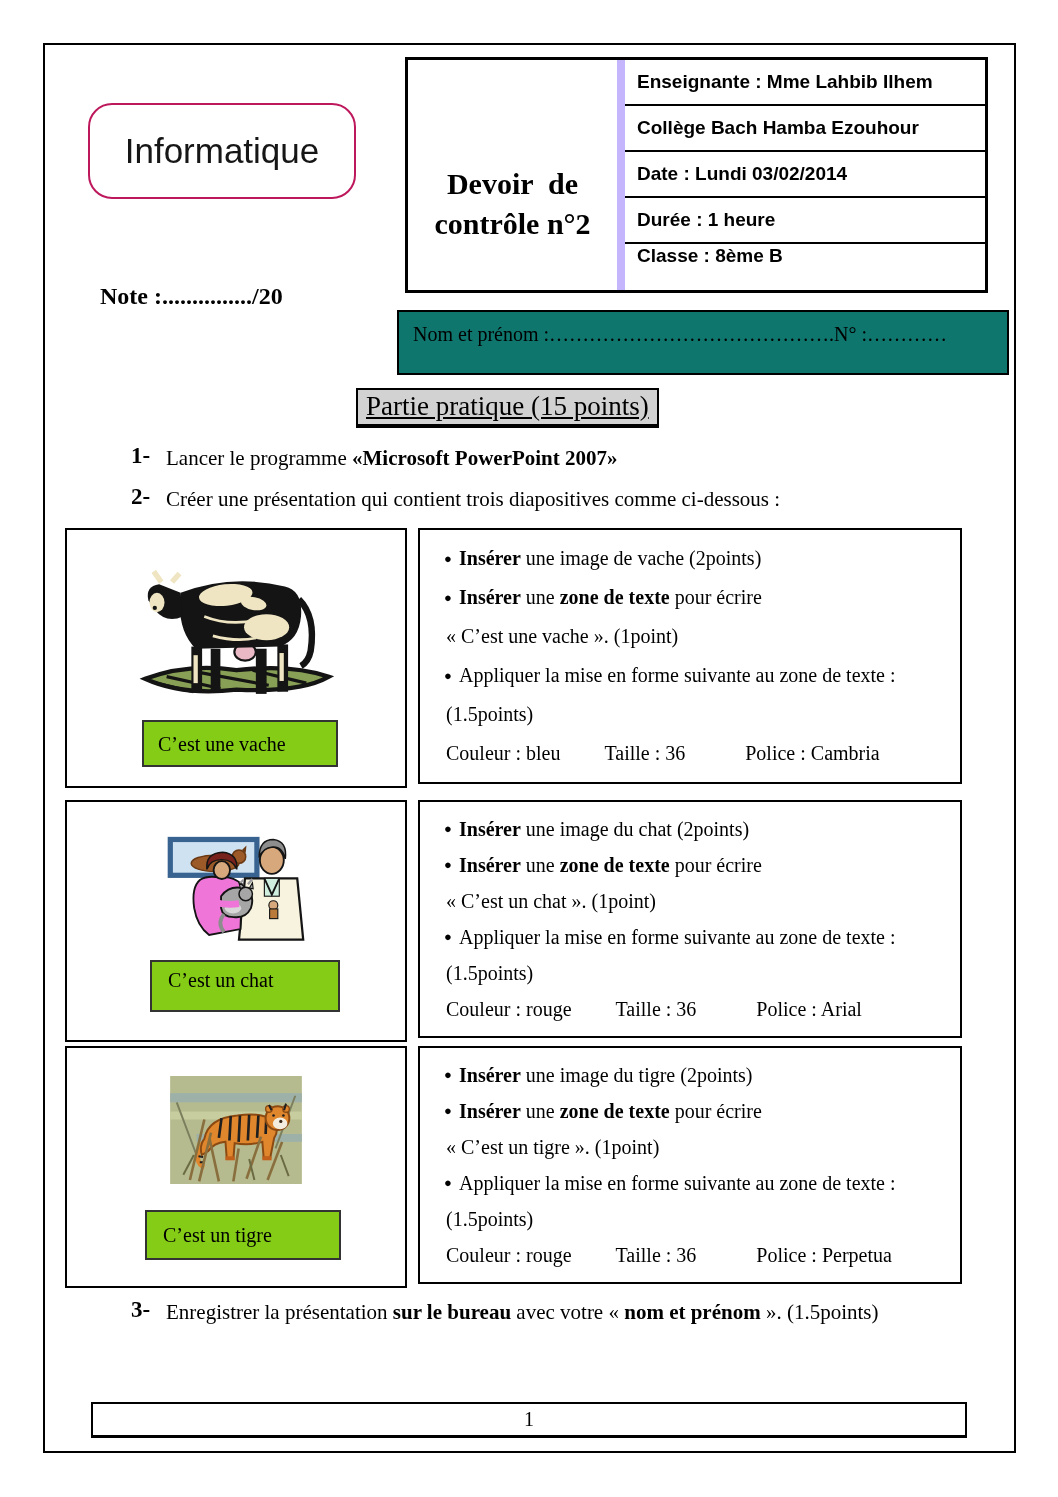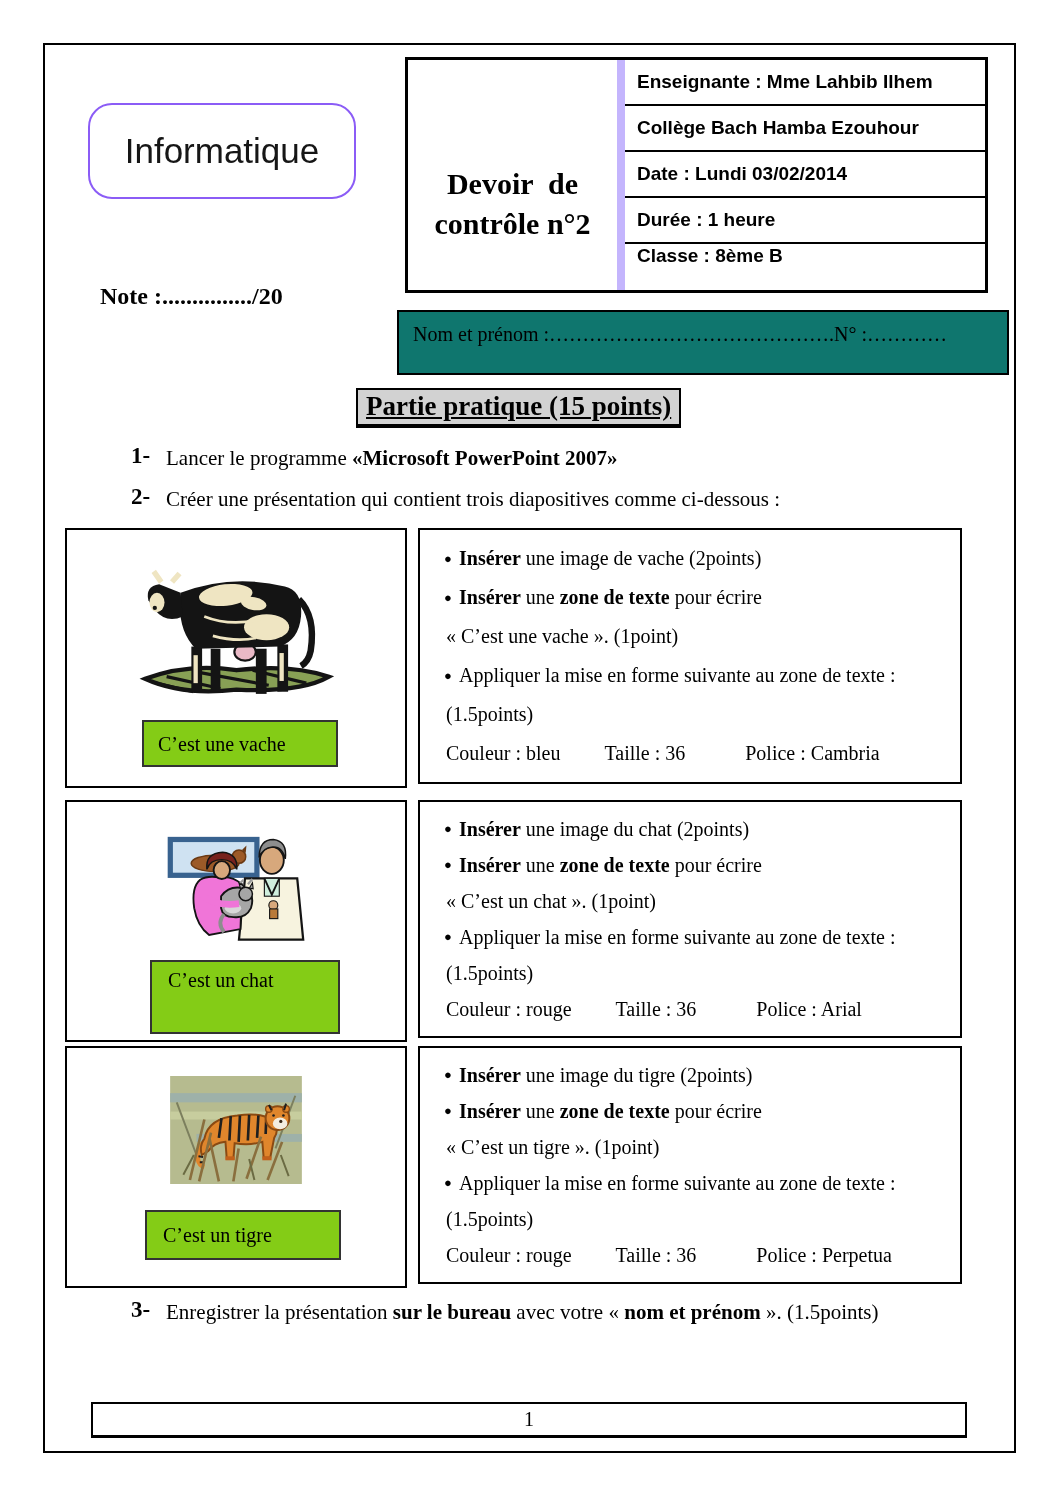--- a/index.html
+++ b/index.html
@@ -5,40 +5,40 @@
   html,body{margin:0;padding:0;}
   body{
     width:1058px;height:1497px;position:relative;background:#fff;
     font-family:"Liberation Serif", serif;color:#000;overflow:hidden;
   }
   .abs{position:absolute;}
   
   .page-frame{left:43px;top:43px;width:969px;height:1406px;border:2px solid #000;}
   
   .subject-box{
-    left:88px;top:103px;width:264px;height:92px;border:2px solid #8b5cf6;border-radius:24px;
+    left:88px;top:103px;width:264px;height:92px;border:2px solid #be185d;border-radius:24px;
     display:flex;align-items:center;justify-content:center;
     font-family:"Liberation Sans", sans-serif;font-size:35px;color:#161616;
   }
   
   .header-table{left:405px;top:57px;width:583px;height:236px;border:3px solid #000;display:flex;overflow:hidden;box-sizing:border-box;}
   .header-left{width:217px;border-right:8px solid #c4b5fd;display:flex;align-items:center;justify-content:center;padding-top:58px;box-sizing:border-box;}
   .exam-title{font-weight:bold;font-size:30px;text-align:center;white-space:pre-wrap;line-height:40px;}
   .header-right{flex:1;display:flex;flex-direction:column;}
   .info-row{height:57px;box-sizing:border-box;border-bottom:2px solid #000;display:flex;align-items:center;padding-left:12px;
     font-family:"Liberation Sans", sans-serif;font-weight:bold;font-size:19px;}
   .info-row.last{border-bottom:none;align-items:flex-start;padding-top:1px;}
   
   .note-line{left:100px;top:283px;font-weight:bold;font-size:24px;}
   
   .name-box{left:397px;top:310px;width:594px;height:50px;border:2px solid #000;background:#0f766e;
     font-size:20px;padding:11px 0 0 14px;box-sizing:content-box;}
   
   .section-heading{left:356px;top:388px;background:#d2d2d2;border:2px solid #000;border-bottom-width:4px;
-    padding:1px 8px 2px 8px;font-weight:bold;font-size:27px;text-decoration:underline;}
+    padding:1px 8px 2px 8px;font-weight:normal;font-size:27px;text-decoration:underline;}
   
   .item-num{font-weight:bold;font-size:23px;}
   .item-text{font-size:21px;}
   .b{font-weight:bold;}
   
   .slide-left{border:2px solid #000;background:#fff;}
   .slide-right{border:2px solid #000;background:#fff;box-sizing:border-box;}
   .caption-box{position:absolute;border:2px solid #333;background:#84cc16;font-size:20px;box-sizing:border-box;}
   .line{position:relative;padding-left:39px;font-size:20px;}
   .lh1 .line{line-height:39px;}
@@ -149,21 +149,21 @@
       <ellipse cx="81" cy="51" rx="11" ry="12" fill="#d7a87c" stroke="#141414" stroke-width="2.5"></ellipse>
       <path d="M104 70 L110 64 M116 70 L122 63" stroke="#9a9a9a" stroke-width="3"></path>
       <path d="M80 86 Q92 70 112 76 Q126 84 120 102 Q113 116 97 114 Q82 114 80 102 Z" fill="#a6a6a6" stroke="#141414" stroke-width="2.5"></path>
       <circle cx="113" cy="83" r="9" fill="#a6a6a6" stroke="#141414" stroke-width="2"></circle>
       <path d="M106 76 L104 68 L111 73 Z M118 75 L122 68 L123 76 Z" fill="#a6a6a6" stroke="#141414" stroke-width="1.5"></path>
       <ellipse cx="96" cy="102" rx="11" ry="7" fill="#d8d8d8"></ellipse>
       <path d="M84 110 Q74 122 84 134" stroke="#8d8d8d" stroke-width="5" fill="none"></path>
       <path d="M54 84 Q72 100 104 96" stroke="#f075d8" stroke-width="9" fill="none"></path>
     </svg>
   </div>
-  <div class="caption-box" style="left:83px;top:158px;width:190px;height:74px;padding:7px 0 0 16px;">
+  <div class="caption-box" style="left:83px;top:158px;width:190px;height:52px;padding:7px 0 0 16px;">
     <span>C’est un chat</span>
   </div>
 </div>
 <div class="abs slide-right lh2" style="left:418px;top:800px;width:544px;height:238px;padding-top:9px;">
   <div class="line"><span class="bullet">●</span><span class="b">Insérer</span><span> une image du chat (2points)</span></div>
   <div class="line"><span class="bullet">●</span><span class="b">Insérer</span><span> une </span><span class="b">zone de texte</span><span> pour écrire</span></div>
   <div class="line indent">« C’est un chat ». (1point)</div>
   <div class="line"><span class="bullet">●</span><span>Appliquer la mise en forme suivante au zone de texte :</span></div>
   <div class="line indent">(1.5points)</div>
   <div class="line indent"><span class="fmt-couleur">Couleur : rouge</span><span class="fmt-taille">Taille : 36</span><span>Police : Arial</span></div>

